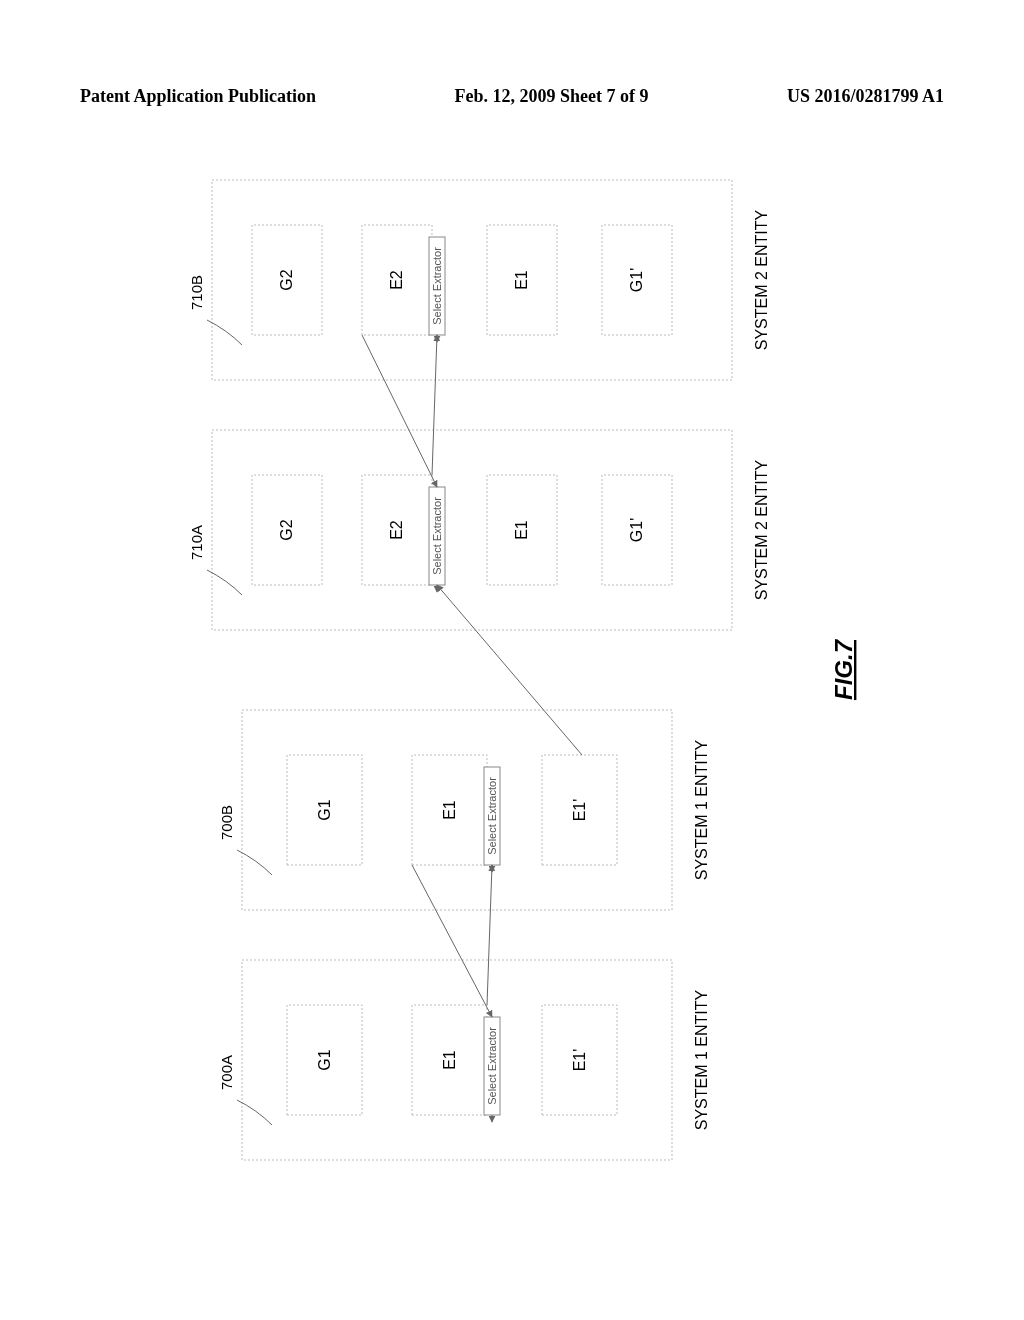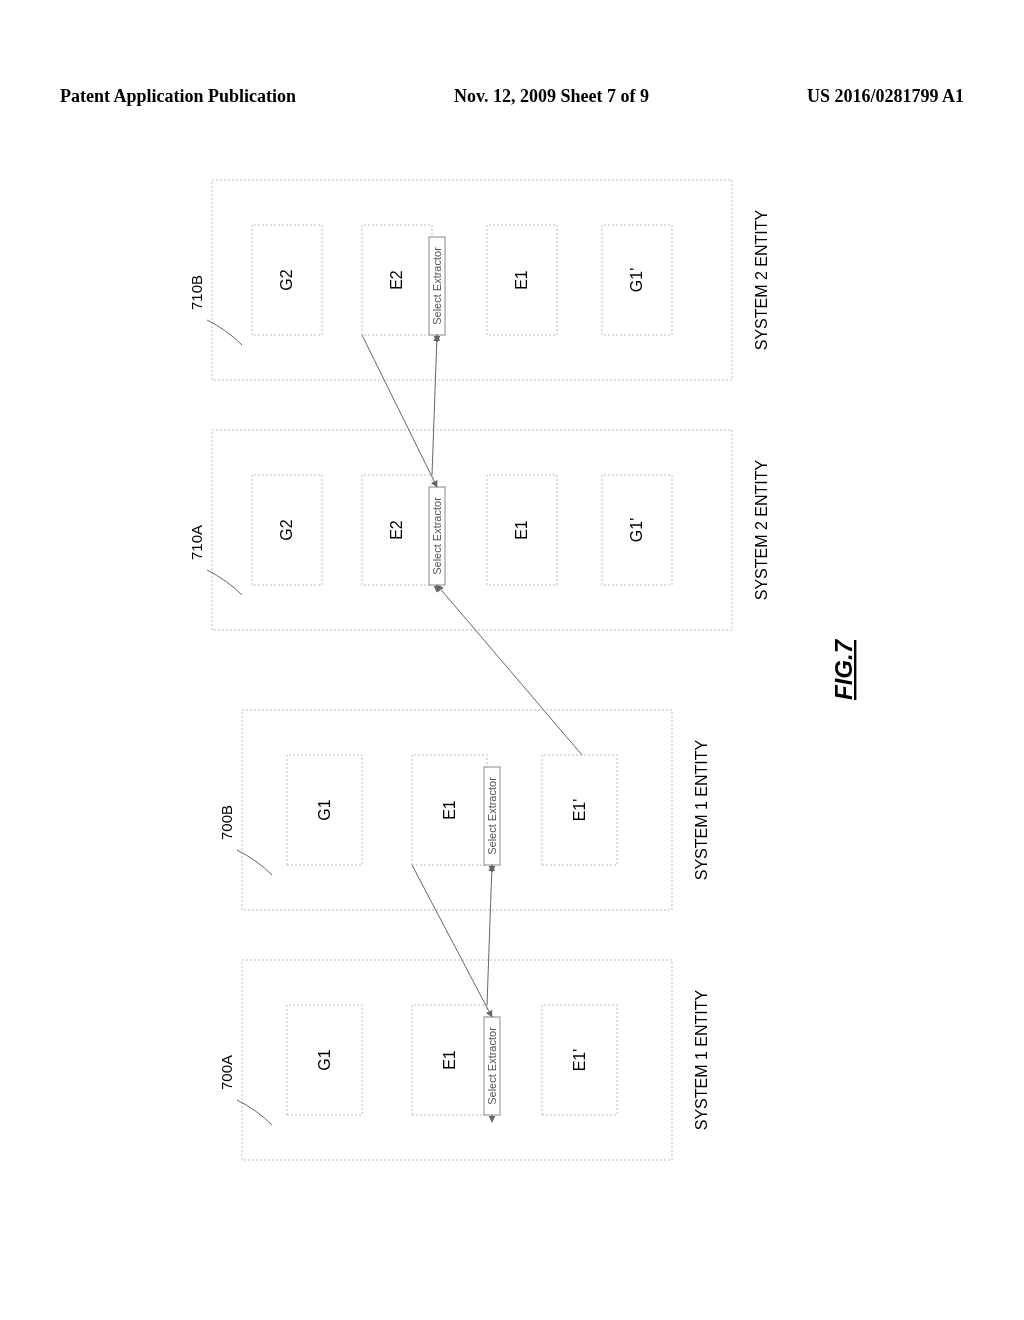--- a/index.html
+++ b/index.html
@@ -1,35 +1,35 @@
 <!DOCTYPE html>
 <html><head>
 <meta charset="utf-8">
 <style>
   body{margin:0;background:#fff;font-family:"Times New Roman",serif;color:#000;width:1024px;height:1320px;position:relative}
-  .hdr{position:absolute;top:86px;left:0;right:0;display:flex;justify-content:space-between;padding:0 60px;font-weight:bold;font-size:18px}
+  .hdr{position:absolute;top:86px;left:0;right:0;display:flex;justify-content:space-between;padding:0 80px;font-weight:bold;font-size:18px}
   .figwrap{position:absolute;left:112px;top:140px;width:800px;height:1060px}
   svg{width:100%;height:100%}
   .box{fill:none;stroke:#bbb;stroke-width:1;stroke-dasharray:2 2}
   .ibox{fill:none;stroke:#bbb;stroke-width:1;stroke-dasharray:2 2}
   .label{font-family:Arial,Helvetica,sans-serif;font-size:16px;text-anchor:middle;fill:#000}
   .tab{fill:#fff;stroke:#888;stroke-width:1}
   .tabtxt{font-family:Arial,Helvetica,sans-serif;font-size:11px;text-anchor:middle;fill:#555}
   .cap{font-family:Arial,Helvetica,sans-serif;font-size:16px;text-anchor:middle;fill:#000}
   .ref{font-family:Arial,Helvetica,sans-serif;font-size:15px;fill:#000}
   .arrow{fill:none;stroke:#666;stroke-width:1}
   .figlbl{font-family:Arial,Helvetica,sans-serif;font-size:24px;font-weight:bold;font-style:italic;text-decoration:underline;text-anchor:middle;fill:#000}
   .lead{fill:none;stroke:#666;stroke-width:1}
 </style>
 </head>
 <body>
 
 <div class="hdr">
   <span>Patent Application Publication</span>
-  <span>Nov. 12, 2009  Sheet 7 of 9</span>
+  <span>Feb. 12, 2009  Sheet 7 of 9</span>
   <span>US 2016/0281799 A1</span>
 </div>
 
 <div class="figwrap">
 <svg viewBox="0 0 800 1060">
   <defs>
     <marker id="ah" viewBox="0 0 10 10" refX="9" refY="5" markerWidth="7" markerHeight="7" orient="auto">
       <path d="M0 0 L10 5 L0 10 z" fill="#666"></path>
     </marker>
   </defs>

